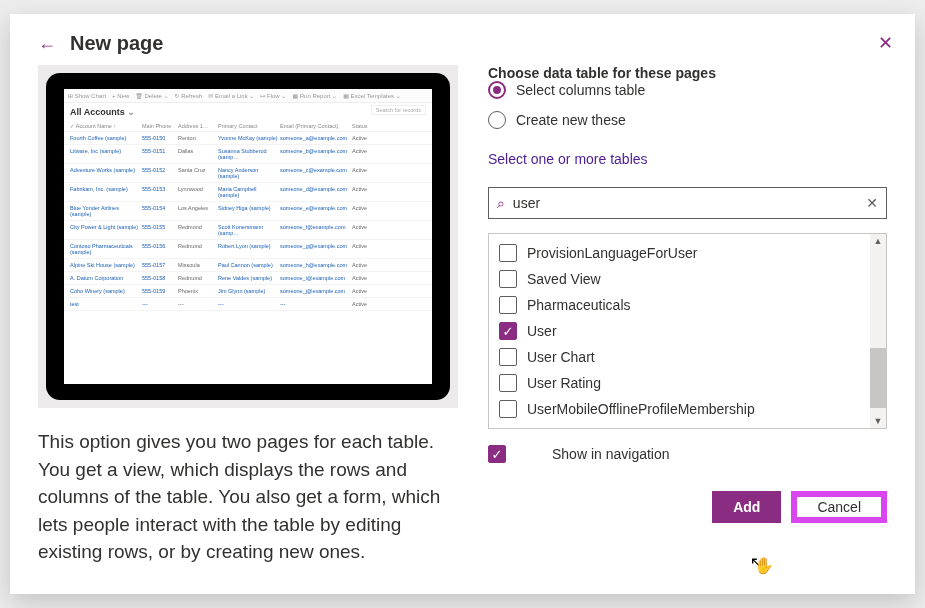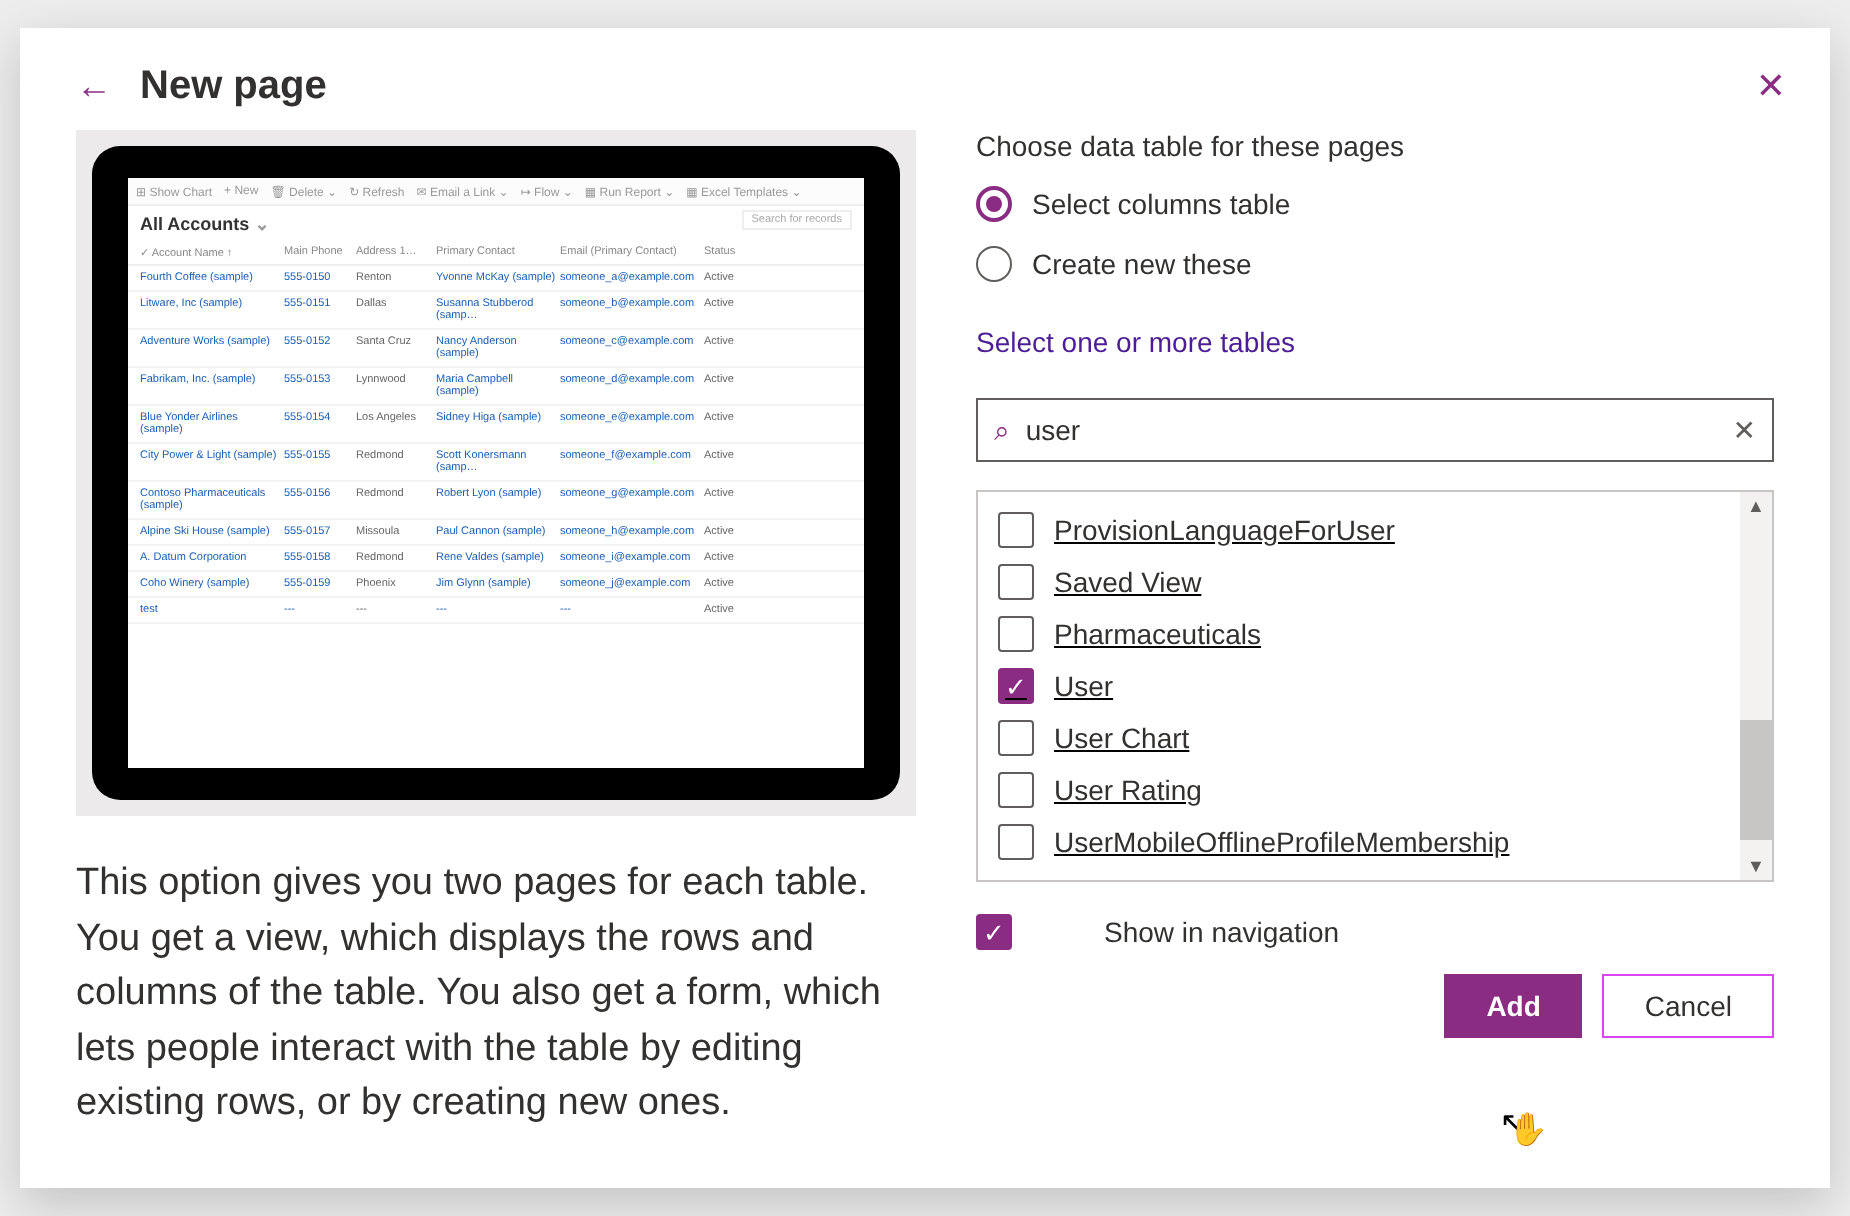--- a/index.html
+++ b/index.html
@@ -35,47 +35,47 @@
   .tb-row { display:flex; font-size:5.5px; padding:3px 6px; border-bottom:1px solid #f3f3f3; gap:2px;}
   .tb-row .c1{width:70px; color:#1a5fb4;}
   .tb-row .c2{width:34px; color:#1a5fb4;}
   .tb-row .c3{width:38px; color:#666;}
   .tb-row .c4{width:60px; color:#1a5fb4;}
   .tb-row .c5{width:70px; color:#1a5fb4;}
   .tb-row .c6{width:26px; color:#666;}
   .tb-search { position:absolute; top:16px; right:6px; font-size:5.5px; color:#aaa; border:1px solid #eee; padding:1px 4px;}
   .desc { margin-top: 20px; font-size: 19px; color:#323130; line-height:1.45; }
   .right-col { flex:1; display:flex; flex-direction:column; }
-  .section-head { font-size:14px; font-weight:400; color:#323130; margin-bottom:12px; }
+  .section-head { font-size:14px; font-weight:700; color:#323130; }
   .radio-row { display:flex; align-items:center; margin-bottom:12px; cursor:pointer; }
   .radio { width:18px; height:18px; border-radius:50%; border:1px solid #605e5c; margin-right:10px; display:flex; align-items:center; justify-content:center; flex-shrink:0;}
   .radio.selected { border:2px solid #8a2d82; }
   .radio.selected::after { content:""; width:8px; height:8px; background:#8a2d82; border-radius:50%; }
   .radio-label { font-size:14px; color:#323130; }
   .field-label { font-size:14px; color:#4c1d95; margin-top:10px; margin-bottom:20px; }
   .search-box { display:flex; align-items:center; border:1px solid #605e5c; height:32px; padding:0 8px; }
   .search-icon { color:#8a2d82; font-size:14px; margin-right:6px; }
   .search-input { flex:1; border:none; outline:none; font-size:14px; color:#323130; }
   .clear-icon { color:#605e5c; font-size:14px; cursor:pointer; }
   .list-box { border:1px solid #c8c6c4; height:196px; margin-top:14px; display:flex; }
-  .list-inner { flex:1; padding:6px 4px; overflow:hidden;text-decoration:underline; }
+  .list-inner { flex:1; padding:6px 4px; overflow:hidden; }
   .list-item { display:flex; align-items:center; padding:4px 6px; cursor:pointer; }
   .cb { width:18px; height:18px; border:1px solid #605e5c; border-radius:2px; margin-right:10px; display:flex; align-items:center; justify-content:center; flex-shrink:0;}
   .cb.checked { background:#8a2d82; border-color:#8a2d82; color:#fff; font-size:13px; }
   .cb.checked::after { content:"✓"; }
   .li-label { font-size:14px; color:#323130; }
   .scrollbar { width:16px; background:#f3f2f1; display:flex; flex-direction:column; align-items:center; justify-content:space-between;}
   .sb-arrow { font-size:9px; color:#605e5c; padding:2px 0; cursor:pointer;}
   .sb-track { flex:1; width:100%; position:relative; }
   .sb-thumb { position:absolute; top:60%; width:100%; height:60px; background:#c8c6c4; }
   .show-nav { display:flex; align-items:center; margin-top:16px;gap:36px; }
-  .footer { display:flex; justify-content:flex-end; gap:10px; margin-top:12px; }
+  .footer { display:flex; justify-content:flex-end; gap:10px; margin-top:28px; }
   .btn { height:32px; padding:0 20px; font-size:14px; cursor:pointer; display:flex; align-items:center; }
   .btn-primary { background:#8a2d82; color:#fff; border:1px solid #8a2d82; font-weight:600;}
-  .btn-secondary { background:#fff; color:#323130; border:1px solid #d946ef; }
+  .btn-secondary { background:#fff; color:#323130; border:6px solid #d946ef; }
   .cursor-ptr { position:absolute; bottom:22px; right:132px; font-size:16px; color:#000; pointer-events:none;}
 </style>
 </head>
 <body>
 
 <div class="dialog">
   <div class="header">
     <span class="back-arrow">←</span>
     <span class="title">New page</span>
   </div>

